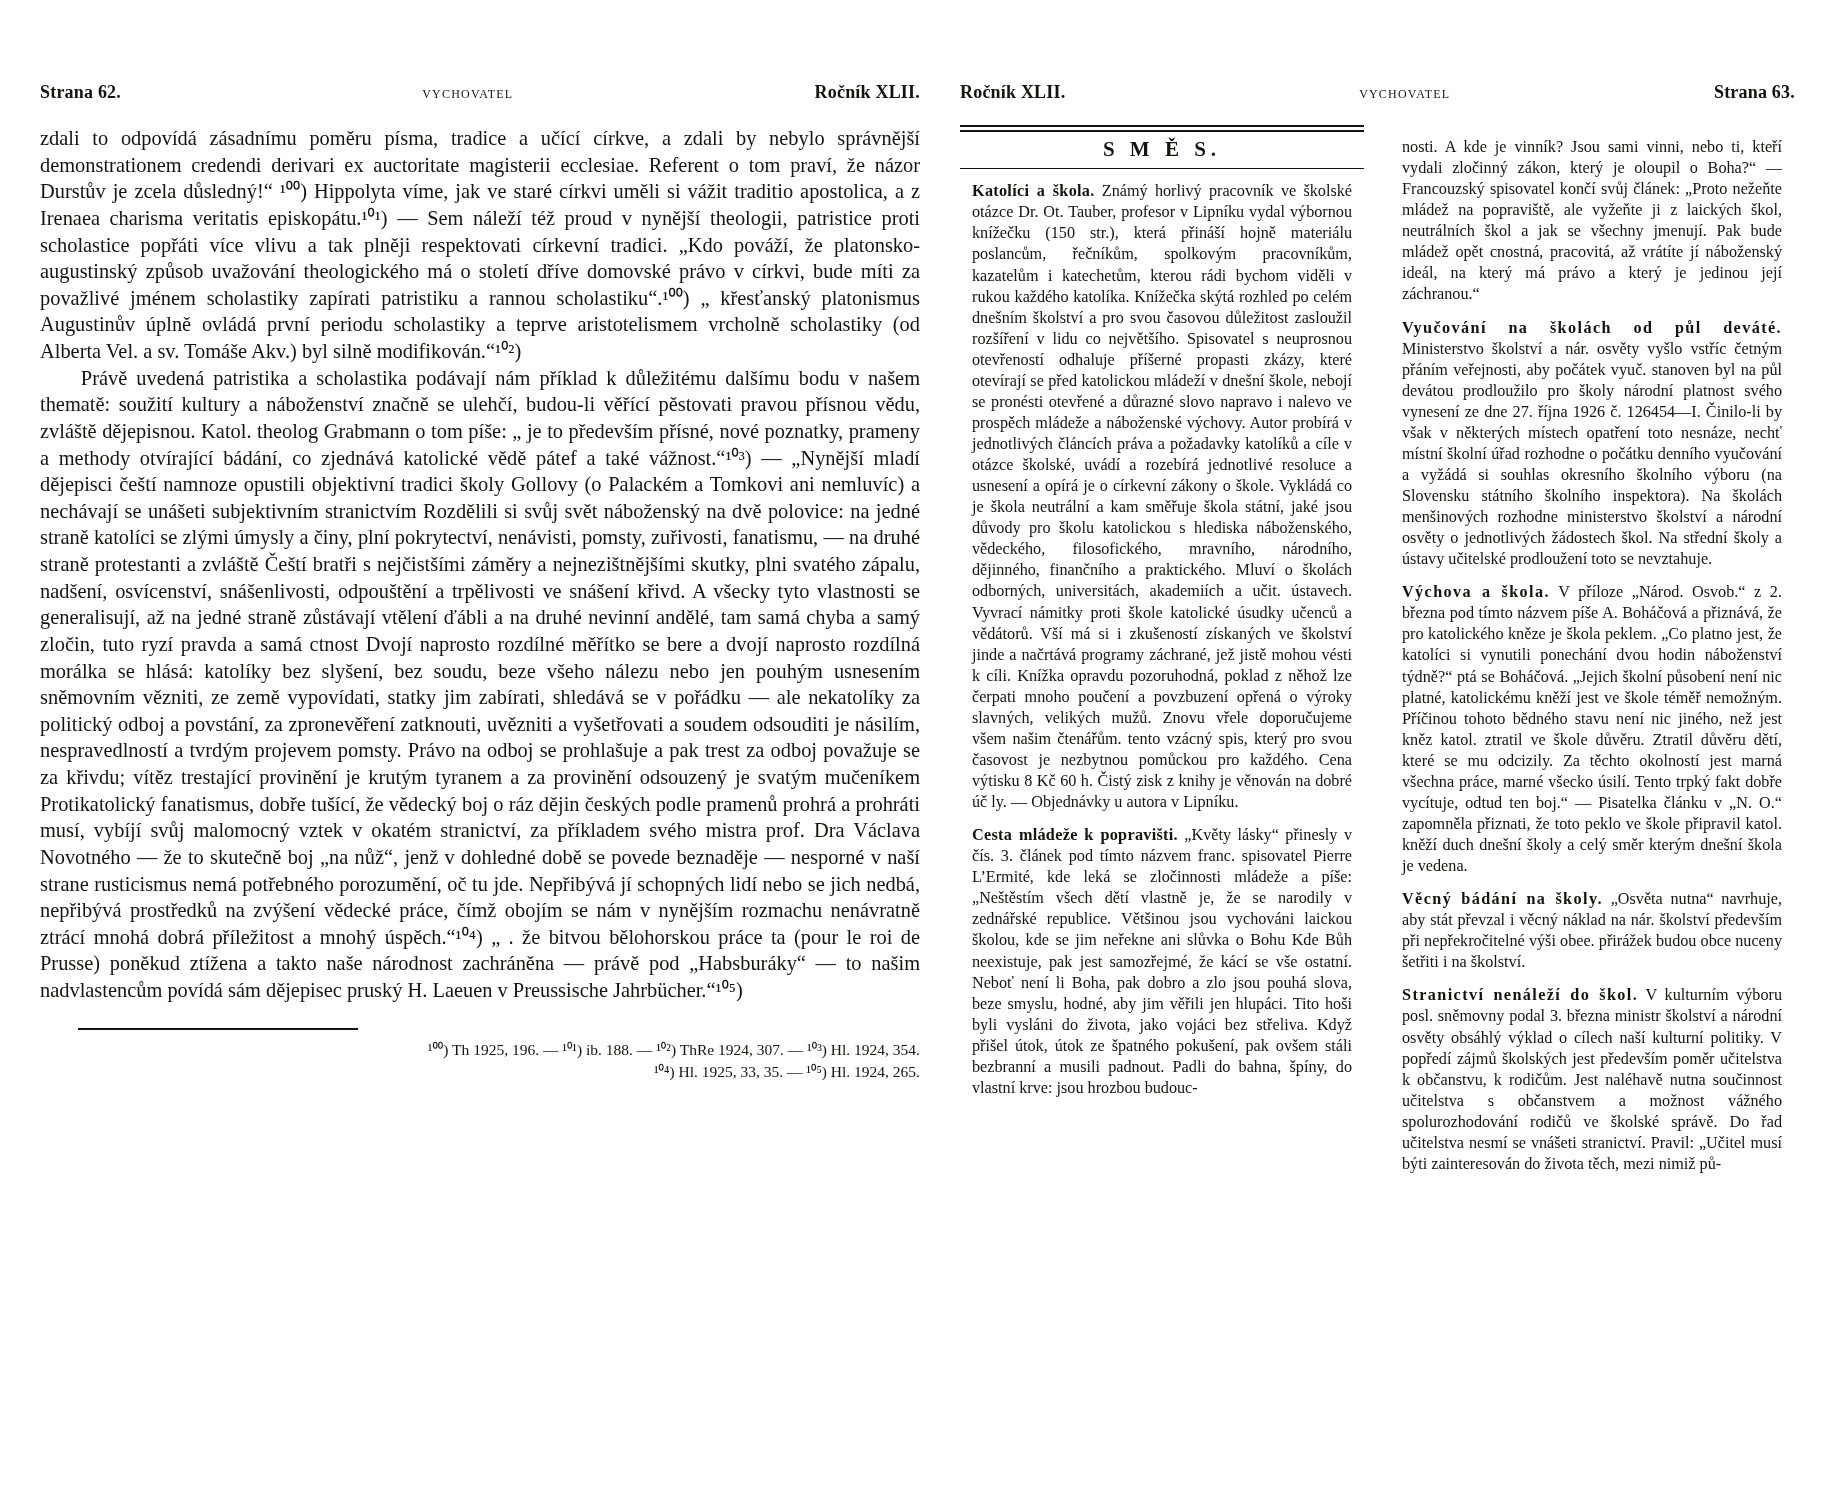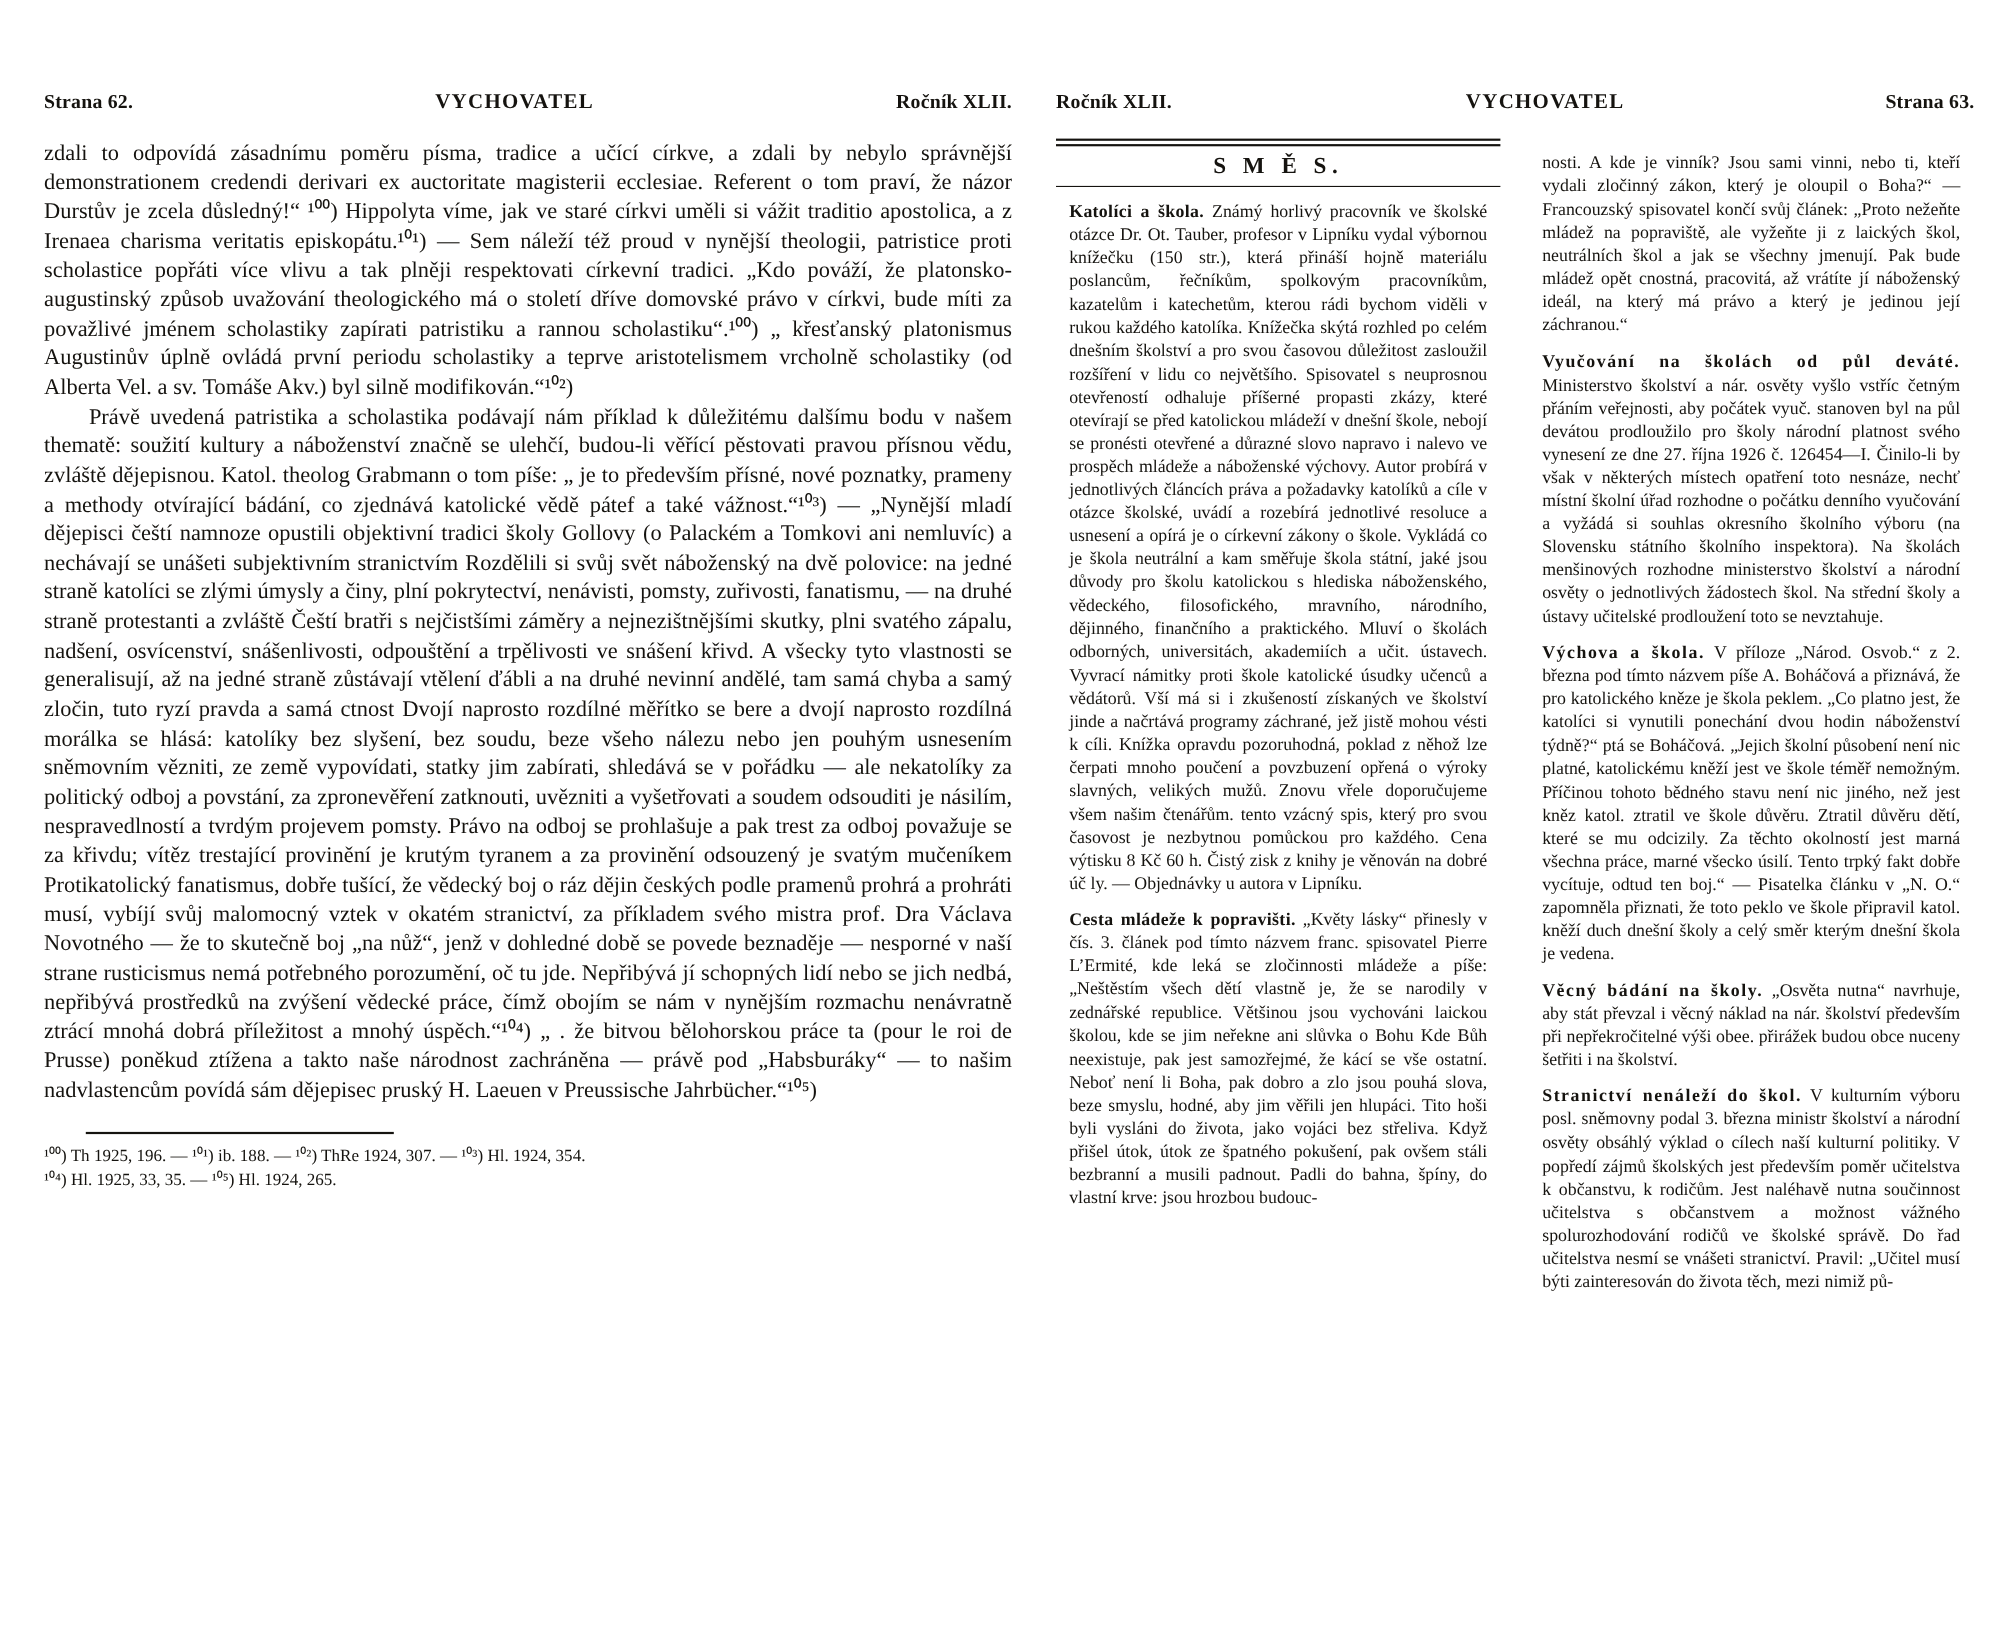--- a/index.html
+++ b/index.html
@@ -42,24 +42,23 @@
     font-size: 19.5px;
     letter-spacing: 0.2px;
     margin-bottom: 22px;
   }
   .running-head .rh-left,
   .running-head .rh-right {
     font-weight: bold;
     font-size: 18px;
   }
   .running-head .rh-center {
-    font-size: 19px;
+    font-size: 12px;
     letter-spacing: 1.2px;
     margin-left: 30px;
-    font-weight: bold;
   }
   .left-page .running-head .rh-center { margin-left: 0; }
 
   .body-text {
     font-size: 20.4px;
     line-height: 1.305;
     text-align: justify;
     hyphens: none;
   }
   .body-text p {
@@ -70,21 +69,22 @@
 
   .footnote-rule {
     width: 280px;
     height: 2px;
     background: #15130f;
     margin: 24px 0 9px 38px;
   }
   .footnotes {
     font-size: 15.5px;
     line-height: 1.45;
-    text-align: left;
+    text-align: right;
+    margin-left: 38px;
   }
 
   
   .cols {
     display: flex;
     gap: 26px;
   }
   .col {
     width: 404px;
     font-size: 16.2px;

